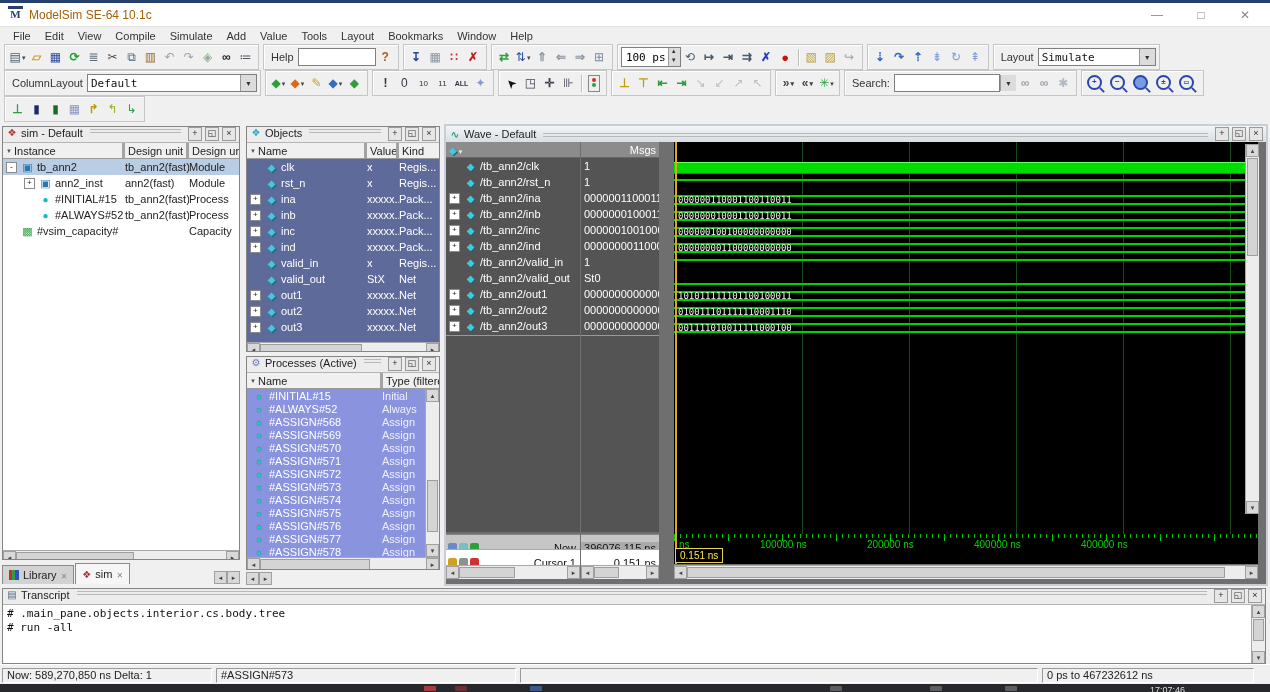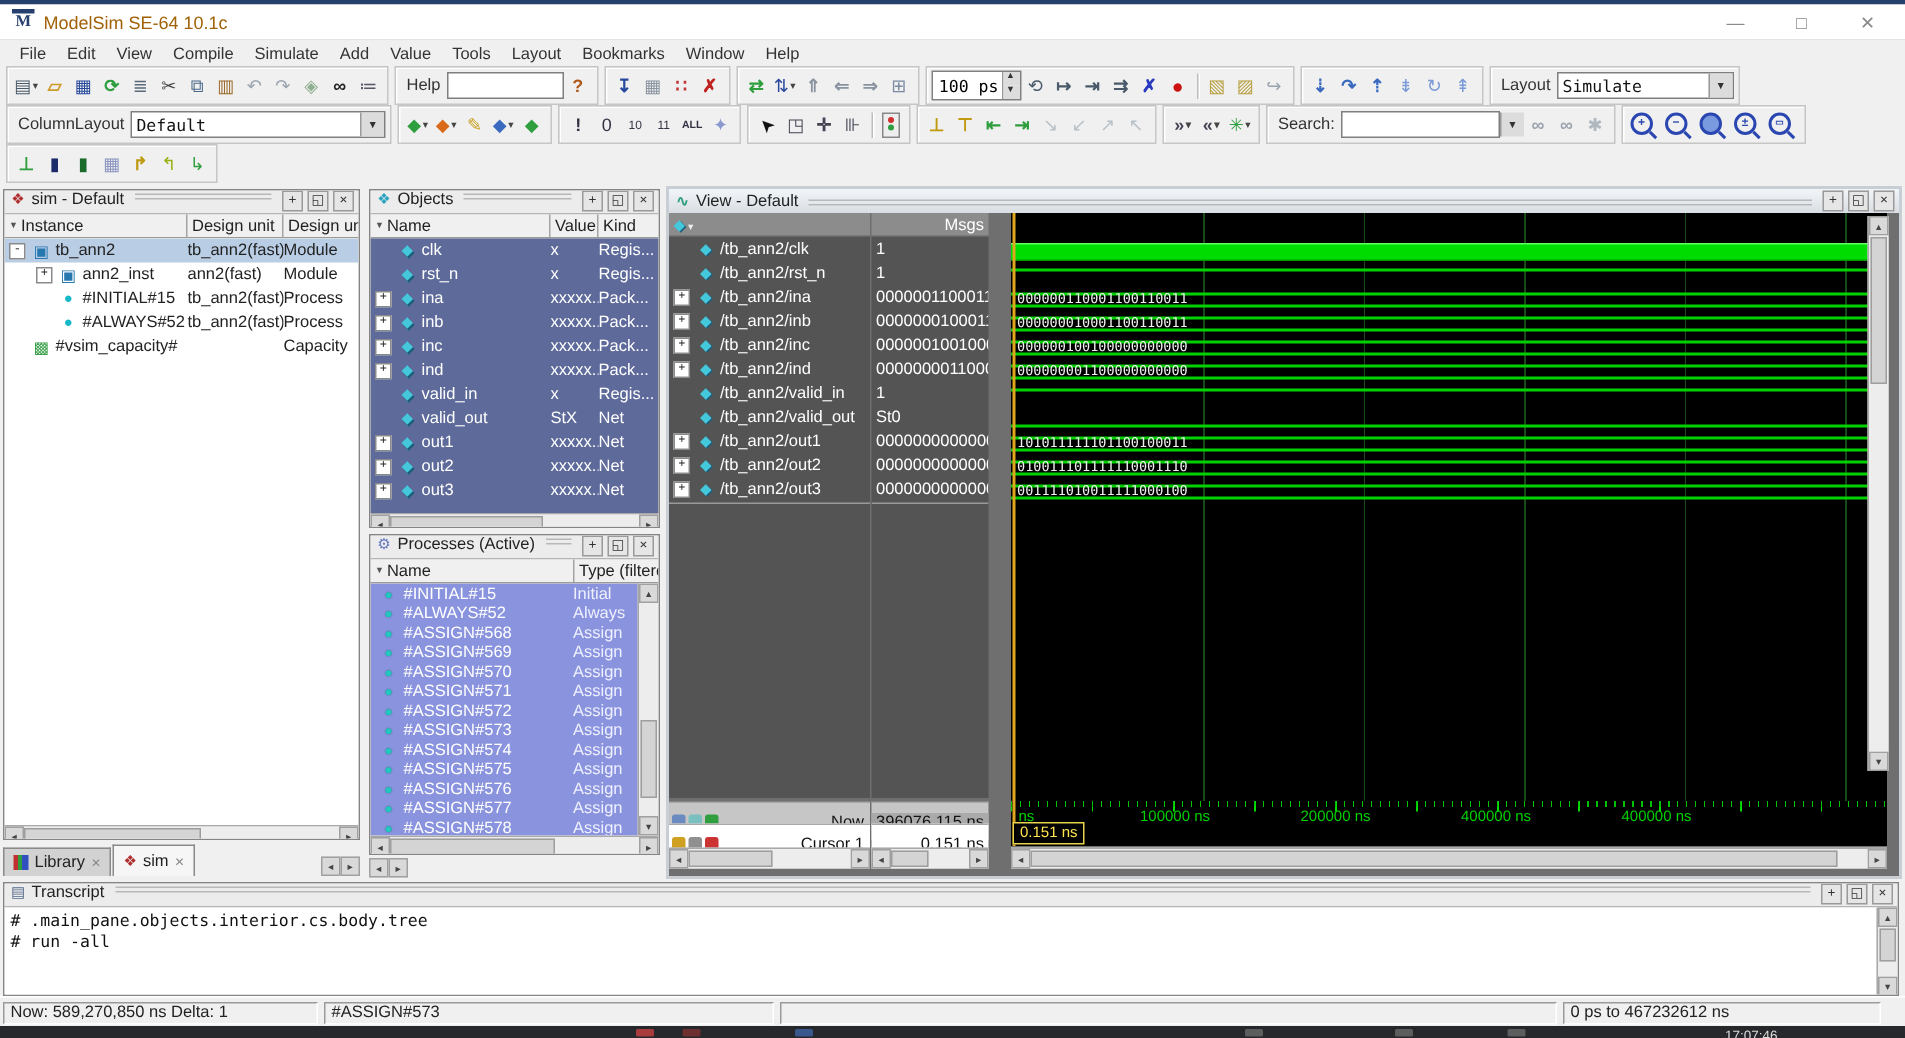--- a/index.html
+++ b/index.html
@@ -52,21 +52,21 @@
   .pane{position:absolute;border:1px solid #858585;background:#fff;box-sizing:border-box;overflow:hidden}
   .phead{height:15px;background:#ececec;border-bottom:1px solid #b5b5b5;display:flex;align-items:flex-start;padding:0 3px;gap:3px}
   .ptitle{white-space:nowrap;color:#222}
   .hicon{font-size:10px;width:12px;text-align:center}
   .grip{flex:1;height:7px;margin:0 4px;
         background:linear-gradient(#b8b8b8,#b8b8b8),linear-gradient(#b8b8b8,#b8b8b8);
         background-size:100% 1px;background-position:0 2px,0 5px;background-repeat:no-repeat}
   .pbtn{width:12px;height:12px;min-width:12px;border:1px solid #9a9a9a;background:#e6e6e6;
         font:9px/10px "Liberation Sans",sans-serif;text-align:center;color:#333}
   .colhead{height:15px;background:#f0f0f0;border-bottom:1px solid #9a9a9a;display:flex;align-items:center}
-  .col{border-right:1px solid #a3a3a3;padding:0 3px;height:100%;display:flex;align-items:center;
+  .col{border-right:3px solid #a3a3a3;padding:0 3px;height:100%;display:flex;align-items:center;
        white-space:nowrap;overflow:hidden;box-sizing:border-box}
   .filter::before{content:"▼";font-size:6px;color:#555;margin-right:2px}
 
   
   .hscroll{display:flex;height:13px;background:#e9e9e9;border-top:1px solid #a8a8a8;align-items:stretch}
   .vscroll{display:flex;flex-direction:column;width:13px;background:#e9e9e9;border-left:1px solid #a8a8a8;align-items:stretch}
   .sbtn{width:13px;height:13px;min-height:13px;background:#d9d9d9;border:1px solid #a0a0a0;box-sizing:border-box;
         display:flex;align-items:center;justify-content:center}
   .sbtn::before{font-size:7px;color:#444}
   .sbtn.l::before{content:"◂"} .sbtn.r::before{content:"▸"} .sbtn.u::before{content:"▴"} .sbtn.d::before{content:"▾"}
@@ -758,21 +758,21 @@
     </div>
   </div>
   <div class="abs" style="left:246px;top:572px;display:flex">
     <span class="sbtn l"></span>
     <span class="sbtn r"></span>
   </div>
 
   <div class="wavewin">
     <div class="wtitle">
       <span class="hicon wavehdr-icon"></span>
-      <span class="ptitle">View - Default</span>
+      <span class="ptitle">Wave - Default</span>
       <span class="grip"></span>
       <span class="pbtn">+</span>
       <span class="pbtn">◱</span>
       <span class="pbtn">×</span>
     </div>
     <div class="wcols">
 
       <div class="wnamescol">
         <div class="whead">
           <span class="wsig-icon wsig-caret"></span>

